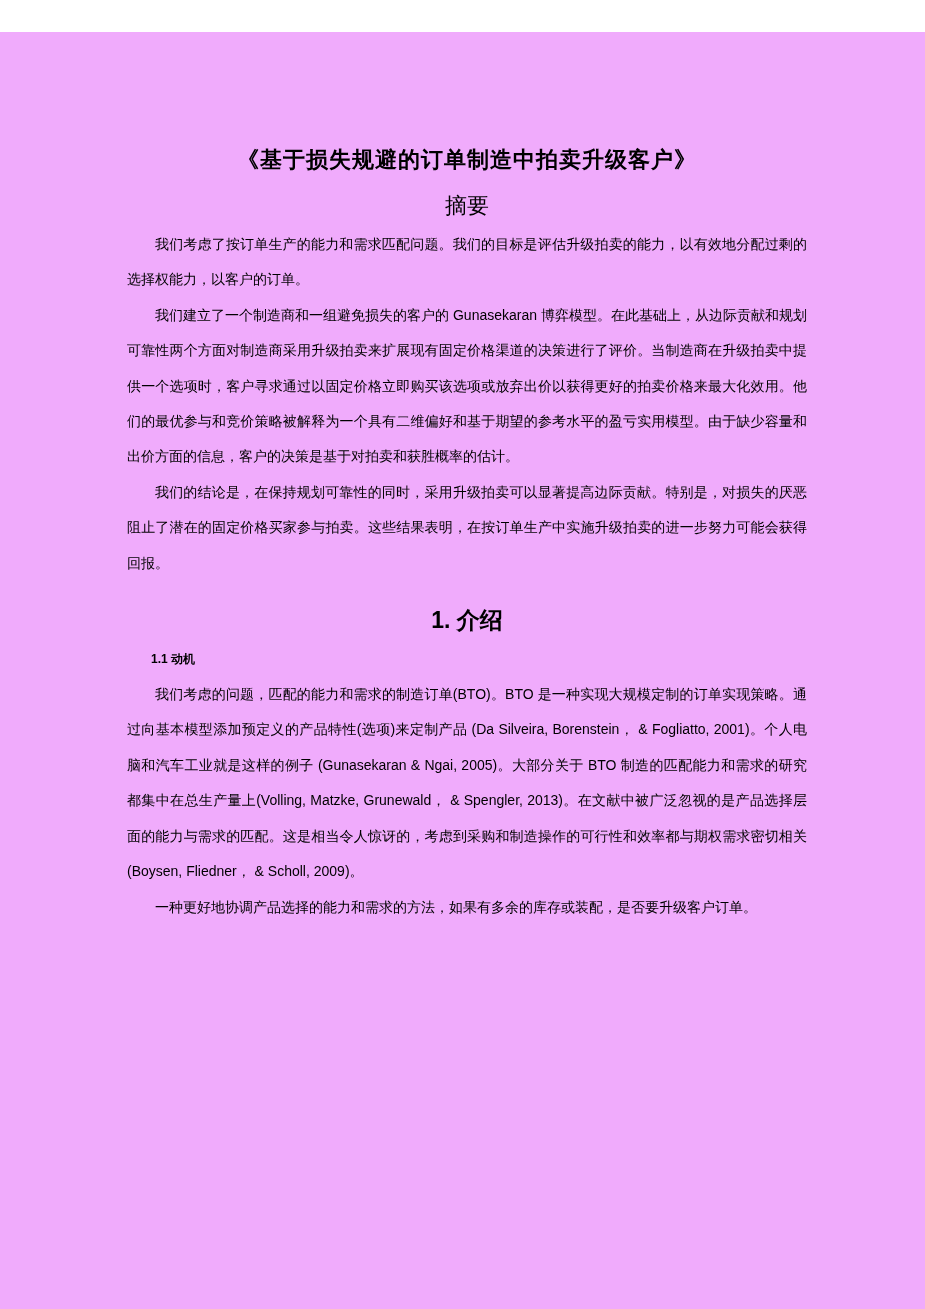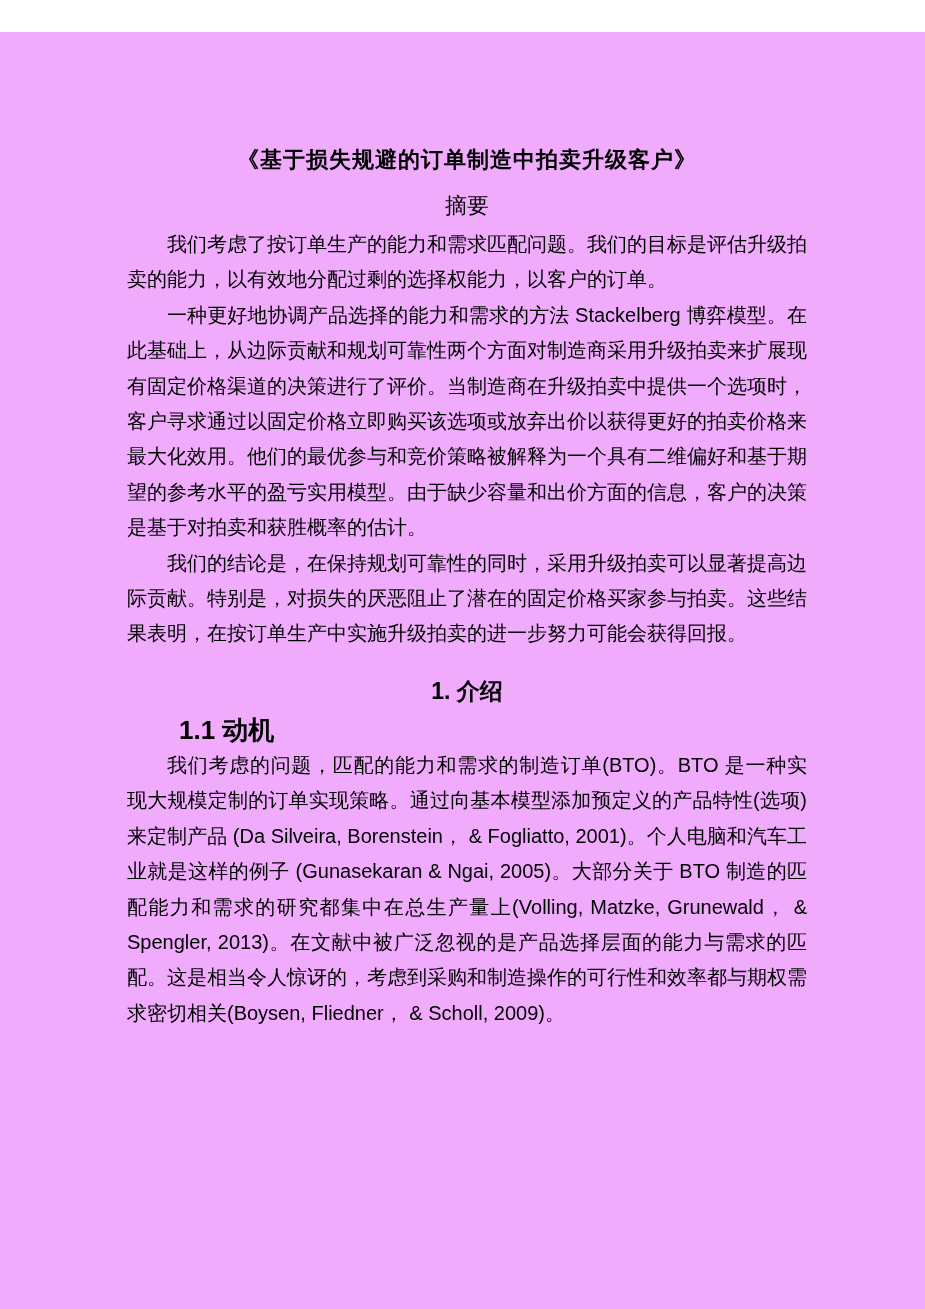--- a/index.html
+++ b/index.html
@@ -34,61 +34,62 @@
     font-family: "Liberation Sans", sans-serif;
     font-weight: normal;
     font-size: 22px;
     line-height: 26px;
     text-align: center;
   }
   .body-para {
     margin: 0;
     
     font-family: "Liberation Sans", serif;
-    font-size: 20px;
+    font-size: 14px;
     line-height: 35.4px;
     text-align: justify;
     text-indent: 2em;
   }
   .section-heading {
     margin: 24px 0 0 0;
     font-family: Liberation Sans, sans-serif;
     font-weight: bold;
     font-size: 23px;
     line-height: 30px;
     text-align: center;
   }
   .subsection-heading {
     margin: 8px 0 2px 0;
     font-family: "Liberation Sans", sans-serif;
     font-weight: bold;
-    font-size: 26px;
+    font-size: 12px;
     line-height: 32px;
     text-indent: 2em;
     text-align: left;
   }
 </style>
 </head>
 <body>
 
 <div class="page">
   <div class="content">
 
     <h1 class="doc-title">《基于损失规避的订单制造中拍卖升级客户》</h1>
 
     <h2 class="abstract-heading">摘要</h2>
 
     <p class="body-para">我们考虑了按订单生产的能力和需求匹配问题。我们的目标是评估升级拍卖的能力，以有效地分配过剩的选择权能力，以客户的订单。</p>
 
-    <p class="body-para">一种更好地协调产品选择的能力和需求的方法 Stackelberg 博弈模型。在此基础上，从边际贡献和规划可靠性两个方面对制造商采用升级拍卖来扩展现有固定价格渠道的决策进行了评价。当制造商在升级拍卖中提供一个选项时，客户寻求通过以固定价格立即购买该选项或放弃出价以获得更好的拍卖价格来最大化效用。他们的最优参与和竞价策略被解释为一个具有二维偏好和基于期望的参考水平的盈亏实用模型。由于缺少容量和出价方面的信息，客户的决策是基于对拍卖和获胜概率的估计。</p>
+    <p class="body-para">我们建立了一个制造商和一组避免损失的客户的 Gunasekaran 博弈模型。在此基础上，从边际贡献和规划可靠性两个方面对制造商采用升级拍卖来扩展现有固定价格渠道的决策进行了评价。当制造商在升级拍卖中提供一个选项时，客户寻求通过以固定价格立即购买该选项或放弃出价以获得更好的拍卖价格来最大化效用。他们的最优参与和竞价策略被解释为一个具有二维偏好和基于期望的参考水平的盈亏实用模型。由于缺少容量和出价方面的信息，客户的决策是基于对拍卖和获胜概率的估计。</p>
 
     <p class="body-para">我们的结论是，在保持规划可靠性的同时，采用升级拍卖可以显著提高边际贡献。特别是，对损失的厌恶阻止了潜在的固定价格买家参与拍卖。这些结果表明，在按订单生产中实施升级拍卖的进一步努力可能会获得回报。</p>
 
     <h2 class="section-heading">1. 介绍</h2>
 
     <h3 class="subsection-heading">1.1 动机</h3>
 
     <p class="body-para">我们考虑的问题，匹配的能力和需求的制造订单(BTO)。BTO 是一种实现大规模定制的订单实现策略。通过向基本模型添加预定义的产品特性(选项)来定制产品 (Da Silveira, Borenstein， &amp; Fogliatto, 2001)。个人电脑和汽车工业就是这样的例子 (Gunasekaran &amp; Ngai, 2005)。大部分关于 BTO 制造的匹配能力和需求的研究都集中在总生产量上(Volling, Matzke, Grunewald， &amp; Spengler, 2013)。在文献中被广泛忽视的是产品选择层面的能力与需求的匹配。这是相当令人惊讶的，考虑到采购和制造操作的可行性和效率都与期权需求密切相关(Boysen, Fliedner， &amp; Scholl, 2009)。</p>
 
+    <p class="body-para">一种更好地协调产品选择的能力和需求的方法，如果有多余的库存或装配，是否要升级客户订单。</p>
 
 
   </div>
 </div>
 
 </body></html>

